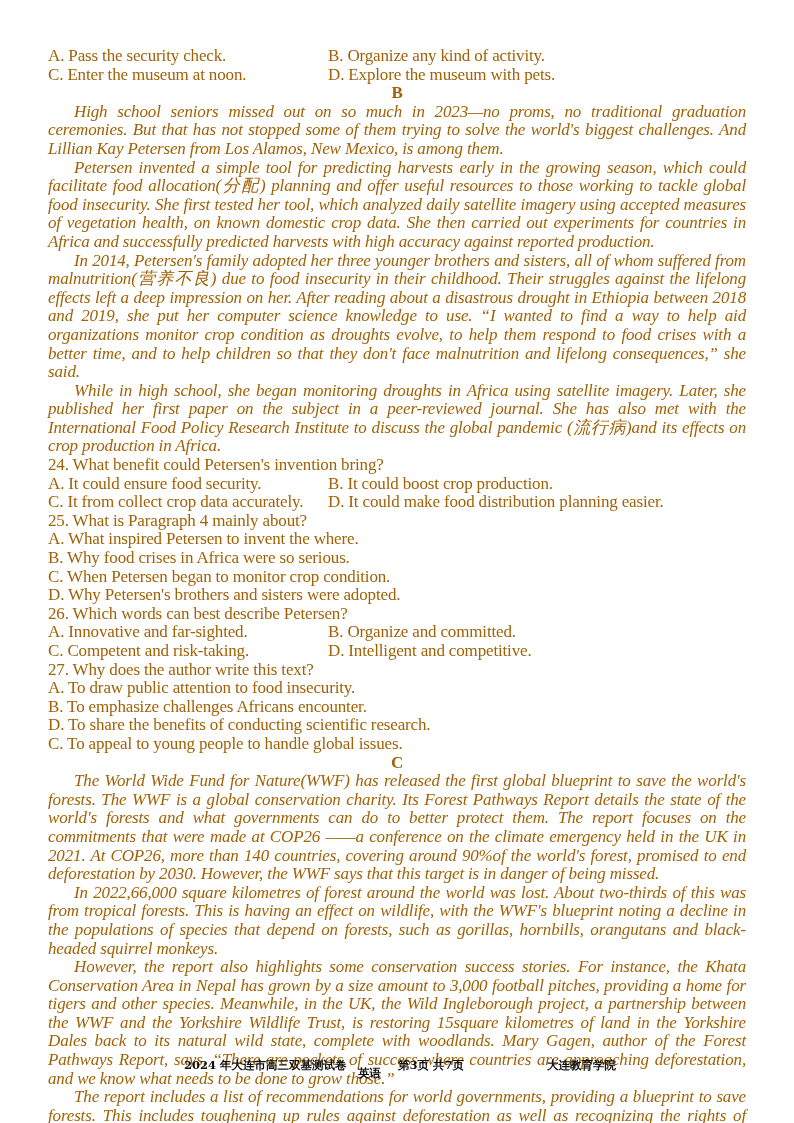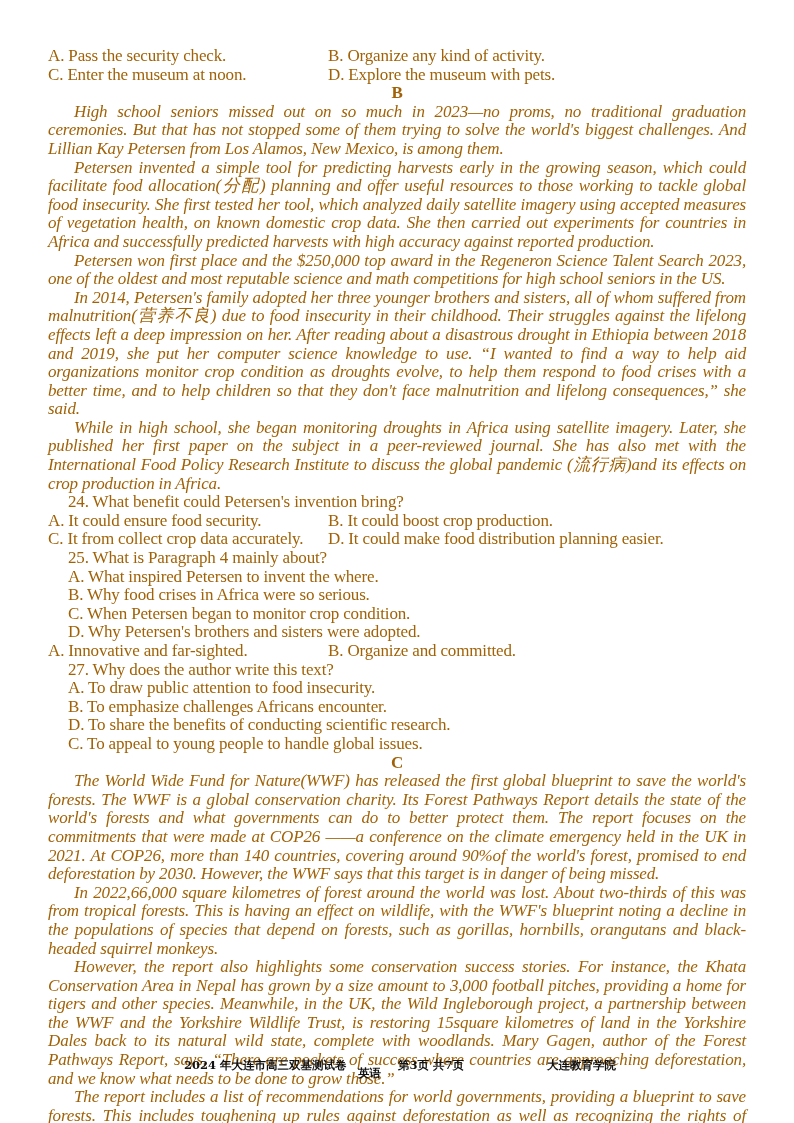--- a/index.html
+++ b/index.html
@@ -7,21 +7,21 @@
   .page {
     position: absolute; left: 48px; top: 47px; width: 698px;
     font-family: "Liberation Serif", "DejaVu Serif", serif;
     font-size: 17px; line-height: 18.6px; color: #a16207;
     letter-spacing: -0.15px;
   }
   .row { display: flex; height: 18.6px; white-space: nowrap; }
   .row .col { width: 280px; }
   .heading { text-align: center; font-weight: bold; height: 18.6px; }
   .para { text-align: justify; text-indent: 26px; font-style: italic; }
-  .q { white-space: nowrap; height: 18.6px; margin-left: 20px; }
+  .q { white-space: nowrap; height: 18.6px; }
   .footer {
     position: absolute; top: 1058px; left: 0; width: 794px;
     font-family: "DejaVu Serif", "Liberation Serif", serif;
     font-size: 11.5px; font-weight: bold; color: #111; white-space: nowrap;
   }
   .footer span { position: absolute; }
 </style>
 </head>
 <body>
 
@@ -32,21 +32,20 @@
     <div>B. Organize any kind of activity.</div>
   </div>
   <div class="row">
     <div class="col">C. Enter the museum at noon.</div>
     <div>D. Explore the museum with pets.</div>
   </div>
 
   <div class="heading">B</div>
   <div class="para">High school seniors missed out on so much in 2023—no proms, no traditional graduation ceremonies. But that has not stopped some of them trying to solve the world's biggest challenges. And Lillian Kay Petersen from Los Alamos, New Mexico, is among them.</div>
   <div class="para">Petersen invented a simple tool for predicting harvests early in the growing season, which could facilitate food allocation(分配) planning and offer useful resources to those working to tackle global food insecurity. She first tested her tool, which analyzed daily satellite imagery using accepted measures of vegetation health, on known domestic crop data. She then carried out experiments for countries in Africa and successfully predicted harvests with high accuracy against reported production.</div>
-  <div class="para">Petersen won first place and the $250,000 top award in the Regeneron Science Talent Search 2023, one of the oldest and most reputable science and math competitions for high school seniors in the US.</div>
   <div class="para">In 2014, Petersen's family adopted her three younger brothers and sisters, all of whom suffered from malnutrition(营养不良) due to food insecurity in their childhood. Their struggles against the lifelong effects left a deep impression on her. After reading about a disastrous drought in Ethiopia between 2018 and 2019, she put her computer science knowledge to use. “I wanted to find a way to help aid organizations monitor crop condition as droughts evolve, to help them respond to food crises with a better time, and to help children so that they don't face malnutrition and lifelong consequences,” she said.</div>
   <div class="para">While in high school, she began monitoring droughts in Africa using satellite imagery. Later, she published her first paper on the subject in a peer-reviewed journal. She has also met with the International Food Policy Research Institute to discuss the global pandemic (流行病)and its effects on crop production in Africa.</div>
 
   <div>
     <div class="q">24. What benefit could Petersen's invention bring?</div>
     <div class="row">
       <div class="col">A. It could ensure food security.</div>
       <div>B. It could boost crop production.</div>
     </div>
     <div class="row">
@@ -57,23 +56,28 @@
 
   <div>
     <div class="q">25. What is Paragraph 4 mainly about?</div>
     <div class="q">A. What inspired Petersen to invent the where.</div>
     <div class="q">B. Why food crises in Africa were so serious.</div>
     <div class="q">C. When Petersen began to monitor crop condition.</div>
     <div class="q">D. Why Petersen's brothers and sisters were adopted.</div>
   </div>
 
   <div>
+    <div class="q">26. Which words can best describe Petersen?</div>
     <div class="row">
       <div class="col">A. Innovative and far-sighted.</div>
       <div>B. Organize and committed.</div>
+    </div>
+    <div class="row">
+      <div class="col">C. Competent and risk-taking.</div>
+      <div>D. Intelligent and competitive.</div>
     </div>
   </div>
 
   <div>
     <div class="q">27. Why does the author write this text?</div>
     <div class="q">A. To draw public attention to food insecurity.</div>
     <div class="q">B. To emphasize challenges Africans encounter.</div>
     <div class="q">D. To share the benefits of conducting scientific research.</div>
     <div class="q">C. To appeal to young people to handle global issues.</div>
   </div>

